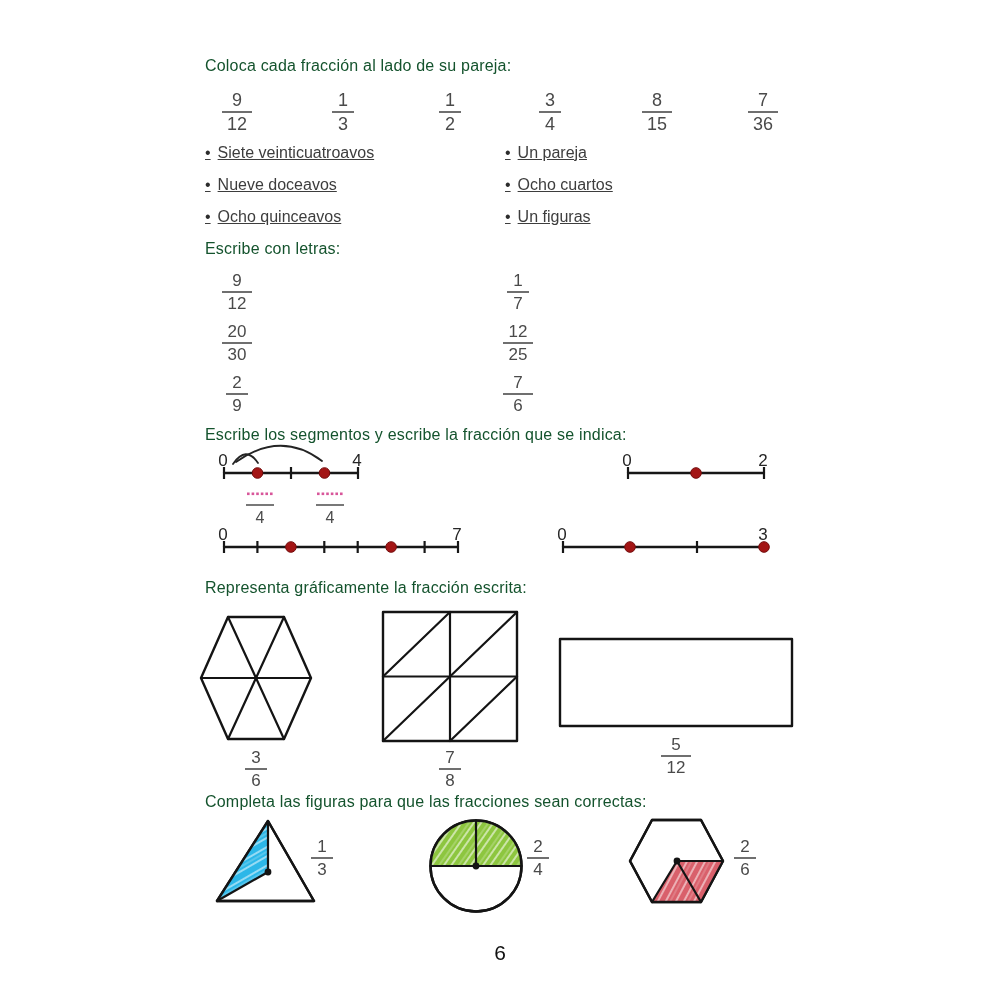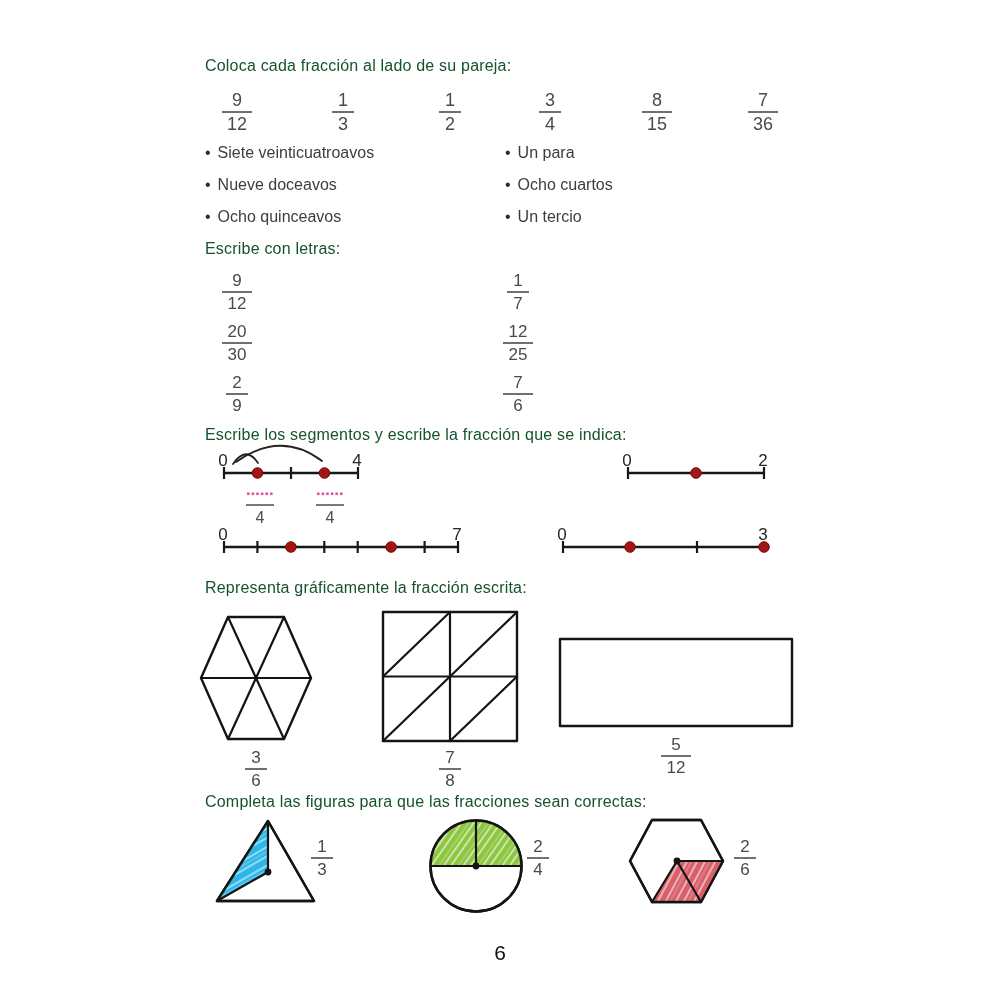--- a/index.html
+++ b/index.html
@@ -1,21 +1,21 @@
 <!DOCTYPE html>
 <html style="--c-blue: #2cb7e8; --c-green: #8dc63f; --c-red: #d9606b; --c-marker: #a31515; --c-pink: #d8569a; --c-ink: #141414; --c-text: #3d3d3d;"><head>
 <meta charset="utf-8">
 <style>
   html,body{margin:0;padding:0;background:#fff;}
   .page{position:relative;width:1000px;height:1000px;background:#fff;overflow:hidden;
         font-family:"Liberation Sans",sans-serif;}
   .overlay{position:absolute;left:0;top:0;}
   .heading{position:absolute;left:205px;font-size:16px;color:#14532d;letter-spacing:.2px;}
   .bullets{position:absolute;display:flex;flex-direction:column;gap:14px;font-size:16px;color:#3d3d3d;}
-  .bullet{display:flex;align-items:center;}
+  .bullet{display:flex;align-items:center;text-decoration:underline;}
   .bdot::before{content:"•";margin-right:7px;font-size:16px;color:#2c2c2c;}
   .frac{position:absolute;display:flex;flex-direction:column;align-items:center;
         transform:translateX(-50%);color:#4a4a4a;font-size:17px;line-height:19px;}
   .frac .bar{border-top:2px solid #6f6f6f;margin:1px 0;align-self:stretch;}
   .frac.big{font-size:18px;line-height:20px;}
   .w1{width:22px;}
   .w2{width:30px;}
   .pagenum{position:absolute;left:0;right:0;top:941px;text-align:center;
            font-size:21px;color:#111;}
   .nl{stroke:#171717;stroke-width:2.3;stroke-linecap:round;}
@@ -205,29 +205,29 @@
         <span>Nueve doceavos</span>
       </div>
     <div class="bullet">
         <span class="bdot"></span>
         <span>Ocho quinceavos</span>
       </div>
   </div>
   <div class="bullets" style="left:505px;top:144px">
     <div class="bullet">
         <span class="bdot"></span>
-        <span>Un para</span>
+        <span>Un pareja</span>
       </div>
     <div class="bullet">
         <span class="bdot"></span>
         <span>Ocho cuartos</span>
       </div>
     <div class="bullet">
         <span class="bdot"></span>
-        <span>Un tercio</span>
+        <span>Un figuras</span>
       </div>
   </div>
 
   <div class="heading" style="top:240px">Escribe con letras:</div>
 
   <div class="frac w2" style="left:237px;top:271px">
     <span>9</span>
     <span class="bar"></span>
     <span>12</span>
   </div>

